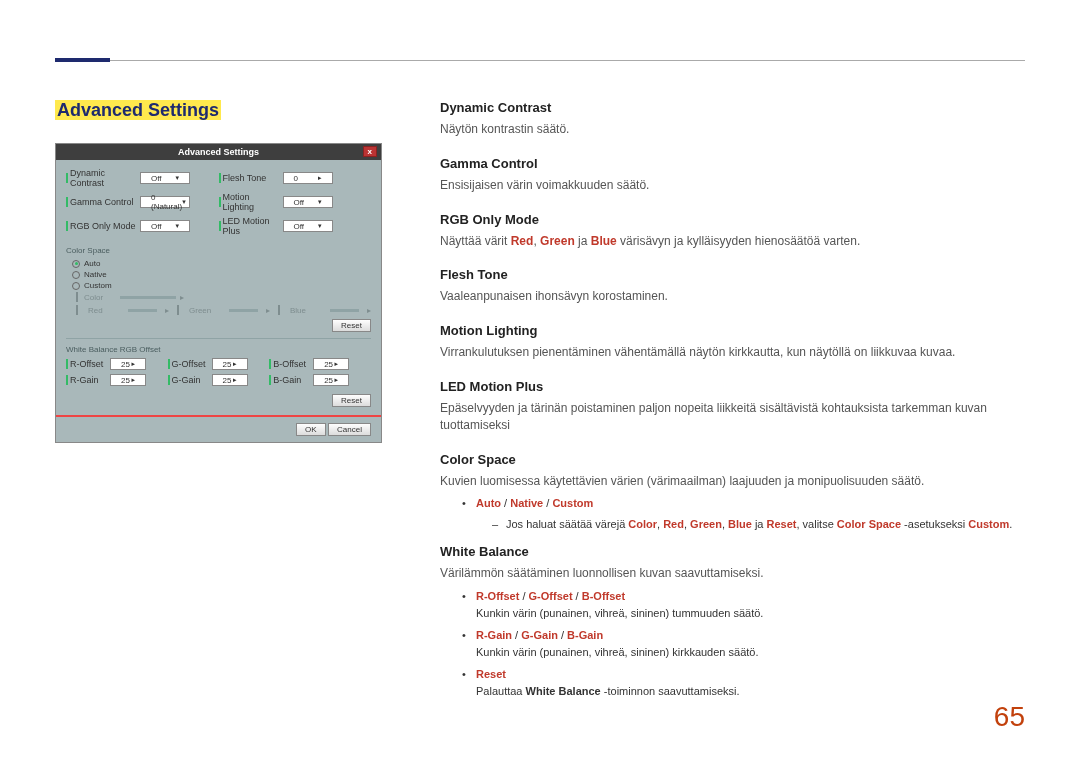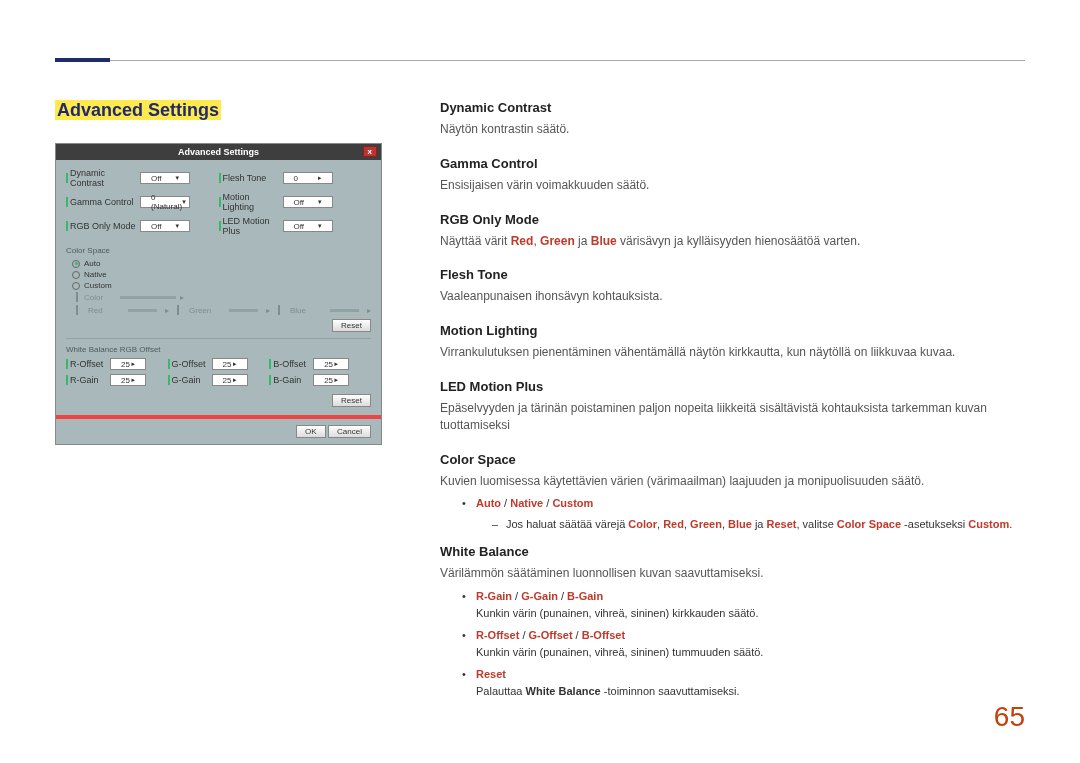--- a/index.html
+++ b/index.html
@@ -116,21 +116,21 @@
     background: linear-gradient(#fefefe,#dcdcdc);
     border:1px solid #888;
     padding:1px 8px;
     font-size:8px;
   }
   .reset-row { text-align:right; margin-top:4px;}
   .wb-grid { display:flex; flex-wrap:wrap; }
   .wb-cell { width:33.3%; display:flex; align-items:center; margin-bottom:4px; }
   .dialog-footer {
     background: #a9b8ba;
-    border-top:4px solid #ef4444;
+    border-top:2px solid #ef4444;
     padding:6px 10px;
     text-align:right;
   }
   
   h3.item-title {
     font-size: 13px;
     font-weight: bold;
     color: #222;
     margin-top: 0;
     margin-bottom: 6px;
@@ -329,21 +329,21 @@
 
       <h3 class="item-title">Gamma Control</h3>
       <p class="desc">Ensisijaisen värin voimakkuuden säätö.</p>
 
       <h3 class="item-title">RGB Only Mode</h3>
       <p class="desc">
         <span>Näyttää värit </span><span class="red">Red</span><span>, </span><span class="red">Green</span><span> ja </span><span class="red">Blue</span><span> värisävyn ja kylläisyyden hienosäätöä varten.</span>
       </p>
 
       <h3 class="item-title">Flesh Tone</h3>
-      <p class="desc">Vaaleanpunaisen ihonsävyn kohtauksista.</p>
+      <p class="desc">Vaaleanpunaisen ihonsävyn korostaminen.</p>
 
       <h3 class="item-title">Motion Lighting</h3>
       <p class="desc">Virrankulutuksen pienentäminen vähentämällä näytön kirkkautta, kun näytöllä on liikkuvaa kuvaa.</p>
 
       <h3 class="item-title">LED Motion Plus</h3>
       <p class="desc">Epäselvyyden ja tärinän poistaminen paljon nopeita liikkeitä sisältävistä kohtauksista tarkemman kuvan tuottamiseksi</p>
 
       <h3 class="item-title">Color Space</h3>
       <p class="desc" style="margin-bottom:4px">Kuvien luomisessa käytettävien värien (värimaailman) laajuuden ja monipuolisuuden säätö.</p>
       <ul class="bullets">
@@ -354,26 +354,26 @@
               <span>Jos haluat säätää värejä </span><span class="red">Color</span><span>, </span><span class="red">Red</span><span>, </span><span class="red">Green</span><span>, </span><span class="red">Blue</span><span> ja </span><span class="red">Reset</span><span>, valitse </span><span class="red">Color Space</span><span> -asetukseksi </span><span class="red">Custom</span><span>.</span>
             </li>
           </ul>
         </li>
       </ul>
 
       <h3 class="item-title">White Balance</h3>
       <p class="desc" style="margin-bottom:4px">Värilämmön säätäminen luonnollisen kuvan saavuttamiseksi.</p>
       <ul class="bullets">
         <li>
+          <span class="red">R-Offset</span><span> / </span><span class="red">G-Offset</span><span> / </span><span class="red">B-Offset</span><br>
+          <span>Kunkin värin (punainen, vihreä, sininen) tummuuden säätö.</span>
+        </li>
+        <li>
           <span class="red">R-Gain</span><span> / </span><span class="red">G-Gain</span><span> / </span><span class="red">B-Gain</span><br>
           <span>Kunkin värin (punainen, vihreä, sininen) kirkkauden säätö.</span>
-        </li>
-        <li>
-          <span class="red">R-Offset</span><span> / </span><span class="red">G-Offset</span><span> / </span><span class="red">B-Offset</span><br>
-          <span>Kunkin värin (punainen, vihreä, sininen) tummuuden säätö.</span>
         </li>
         <li>
           <span class="red">Reset</span><br>
           <span>Palauttaa </span><b>White Balance</b><span> -toiminnon saavuttamiseksi.</span>
         </li>
       </ul>
     </div>
   </div>
 
   <div class="page-num">65</div>

